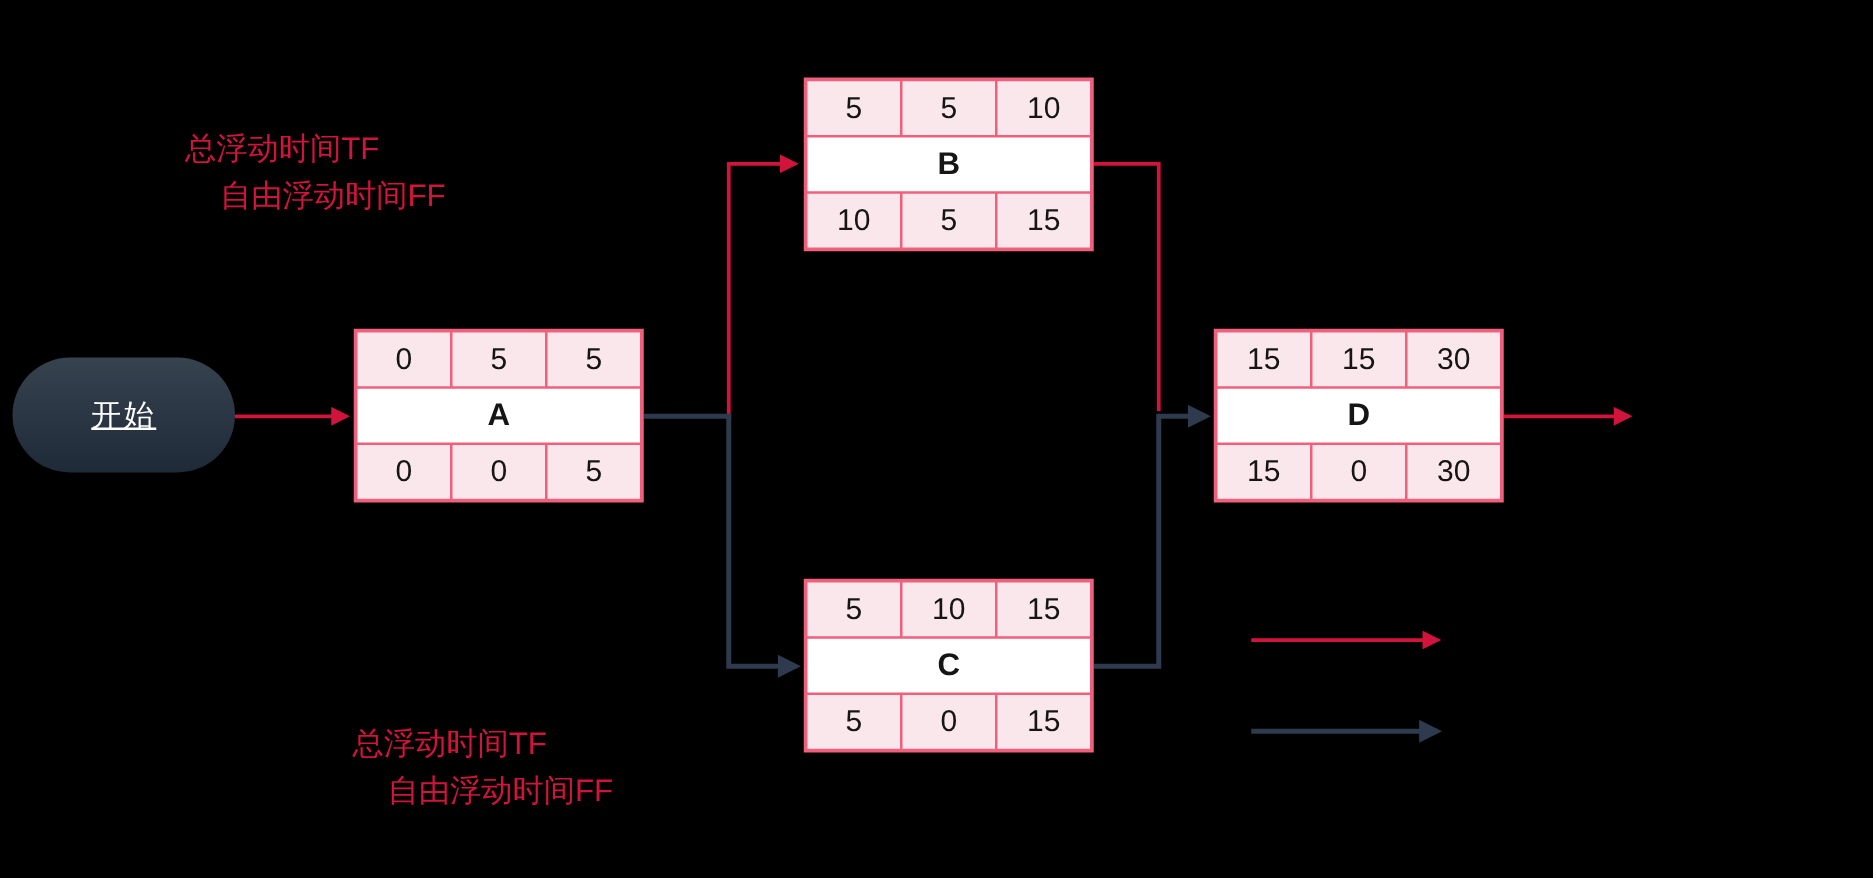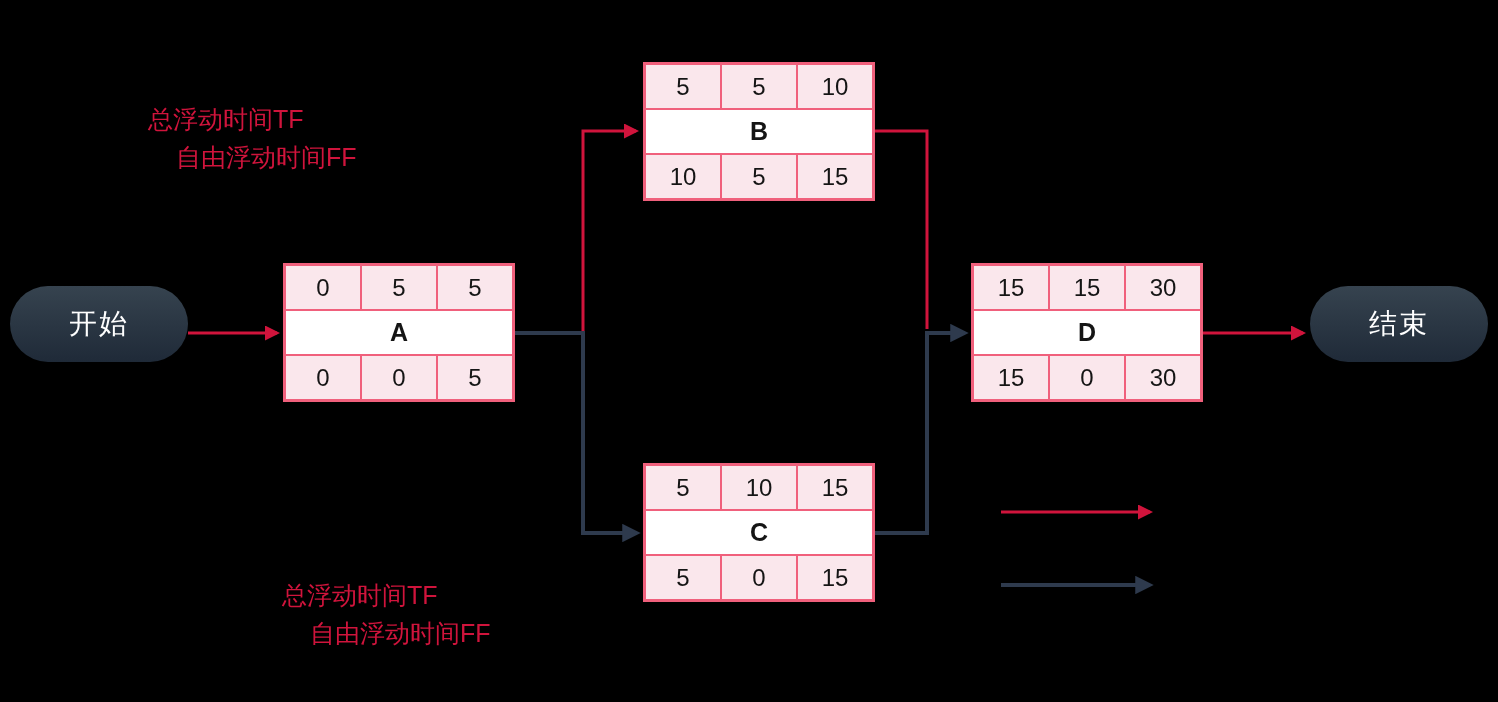--- a/index.html
+++ b/index.html
@@ -15,24 +15,24 @@
     position:relative;width:1498px;height:702px;
     background:var(--background,#000);overflow:hidden;
   }
   svg.wires{position:absolute;left:0;top:0;width:1498px;height:702px;}
   .wire-red{stroke:var(--red,#d0143c);stroke-width:3;fill:none;}
   .wire-navy{stroke:var(--navy,#2e3a4d);stroke-width:4;fill:none;}
   .mk-red{fill:var(--red,#d0143c);}
   .mk-navy{fill:var(--navy,#2e3a4d);}
 
   .pill{
-    position:absolute;width:178px;height:76px;border-radius:46px;
+    position:absolute;width:178px;height:92px;border-radius:46px;
     background:linear-gradient(to bottom,var(--node-grad-top,#36434f),var(--node-grad-bottom,#1f2a38));
-    color:var(--node-text,#fff);font-size:28px;letter-spacing:2px;
-    display:flex;align-items:center;justify-content:center;
+    color:var(--node-text,#fff);font-size:24px;letter-spacing:2px;
+    display:flex;align-items:center;justify-content:center;text-decoration:underline;
   }
   .pill.start{left:10px;top:286px;}
   .pill.end{left:1310px;top:286px;}
 
   .acttable{
     position:absolute;width:232px;height:139px;
     background:var(--table-border,#f0607c);
     display:grid;grid-template-columns:1fr 1fr 1fr;grid-template-rows:1fr 1fr 1fr;
     gap:2px;padding:3px;
   }
@@ -120,23 +120,20 @@
   <div class="acttable pos-d">
     <div class="cell">15</div>
     <div class="cell">15</div>
     <div class="cell">30</div>
     <div class="cell namecell">D</div>
     <div class="cell">15</div>
     <div class="cell">0</div>
     <div class="cell">30</div>
   </div>
 
-  <div class="pill end">
-    <span>结束</span>
-  </div>
 
   <div class="float-note top">
     <div class="line1">总浮动时间TF</div>
     <div class="line2">自由浮动时间FF</div>
   </div>
 
   <div class="float-note bottom">
     <div class="line1">总浮动时间TF</div>
     <div class="line2">自由浮动时间FF</div>
   </div>

